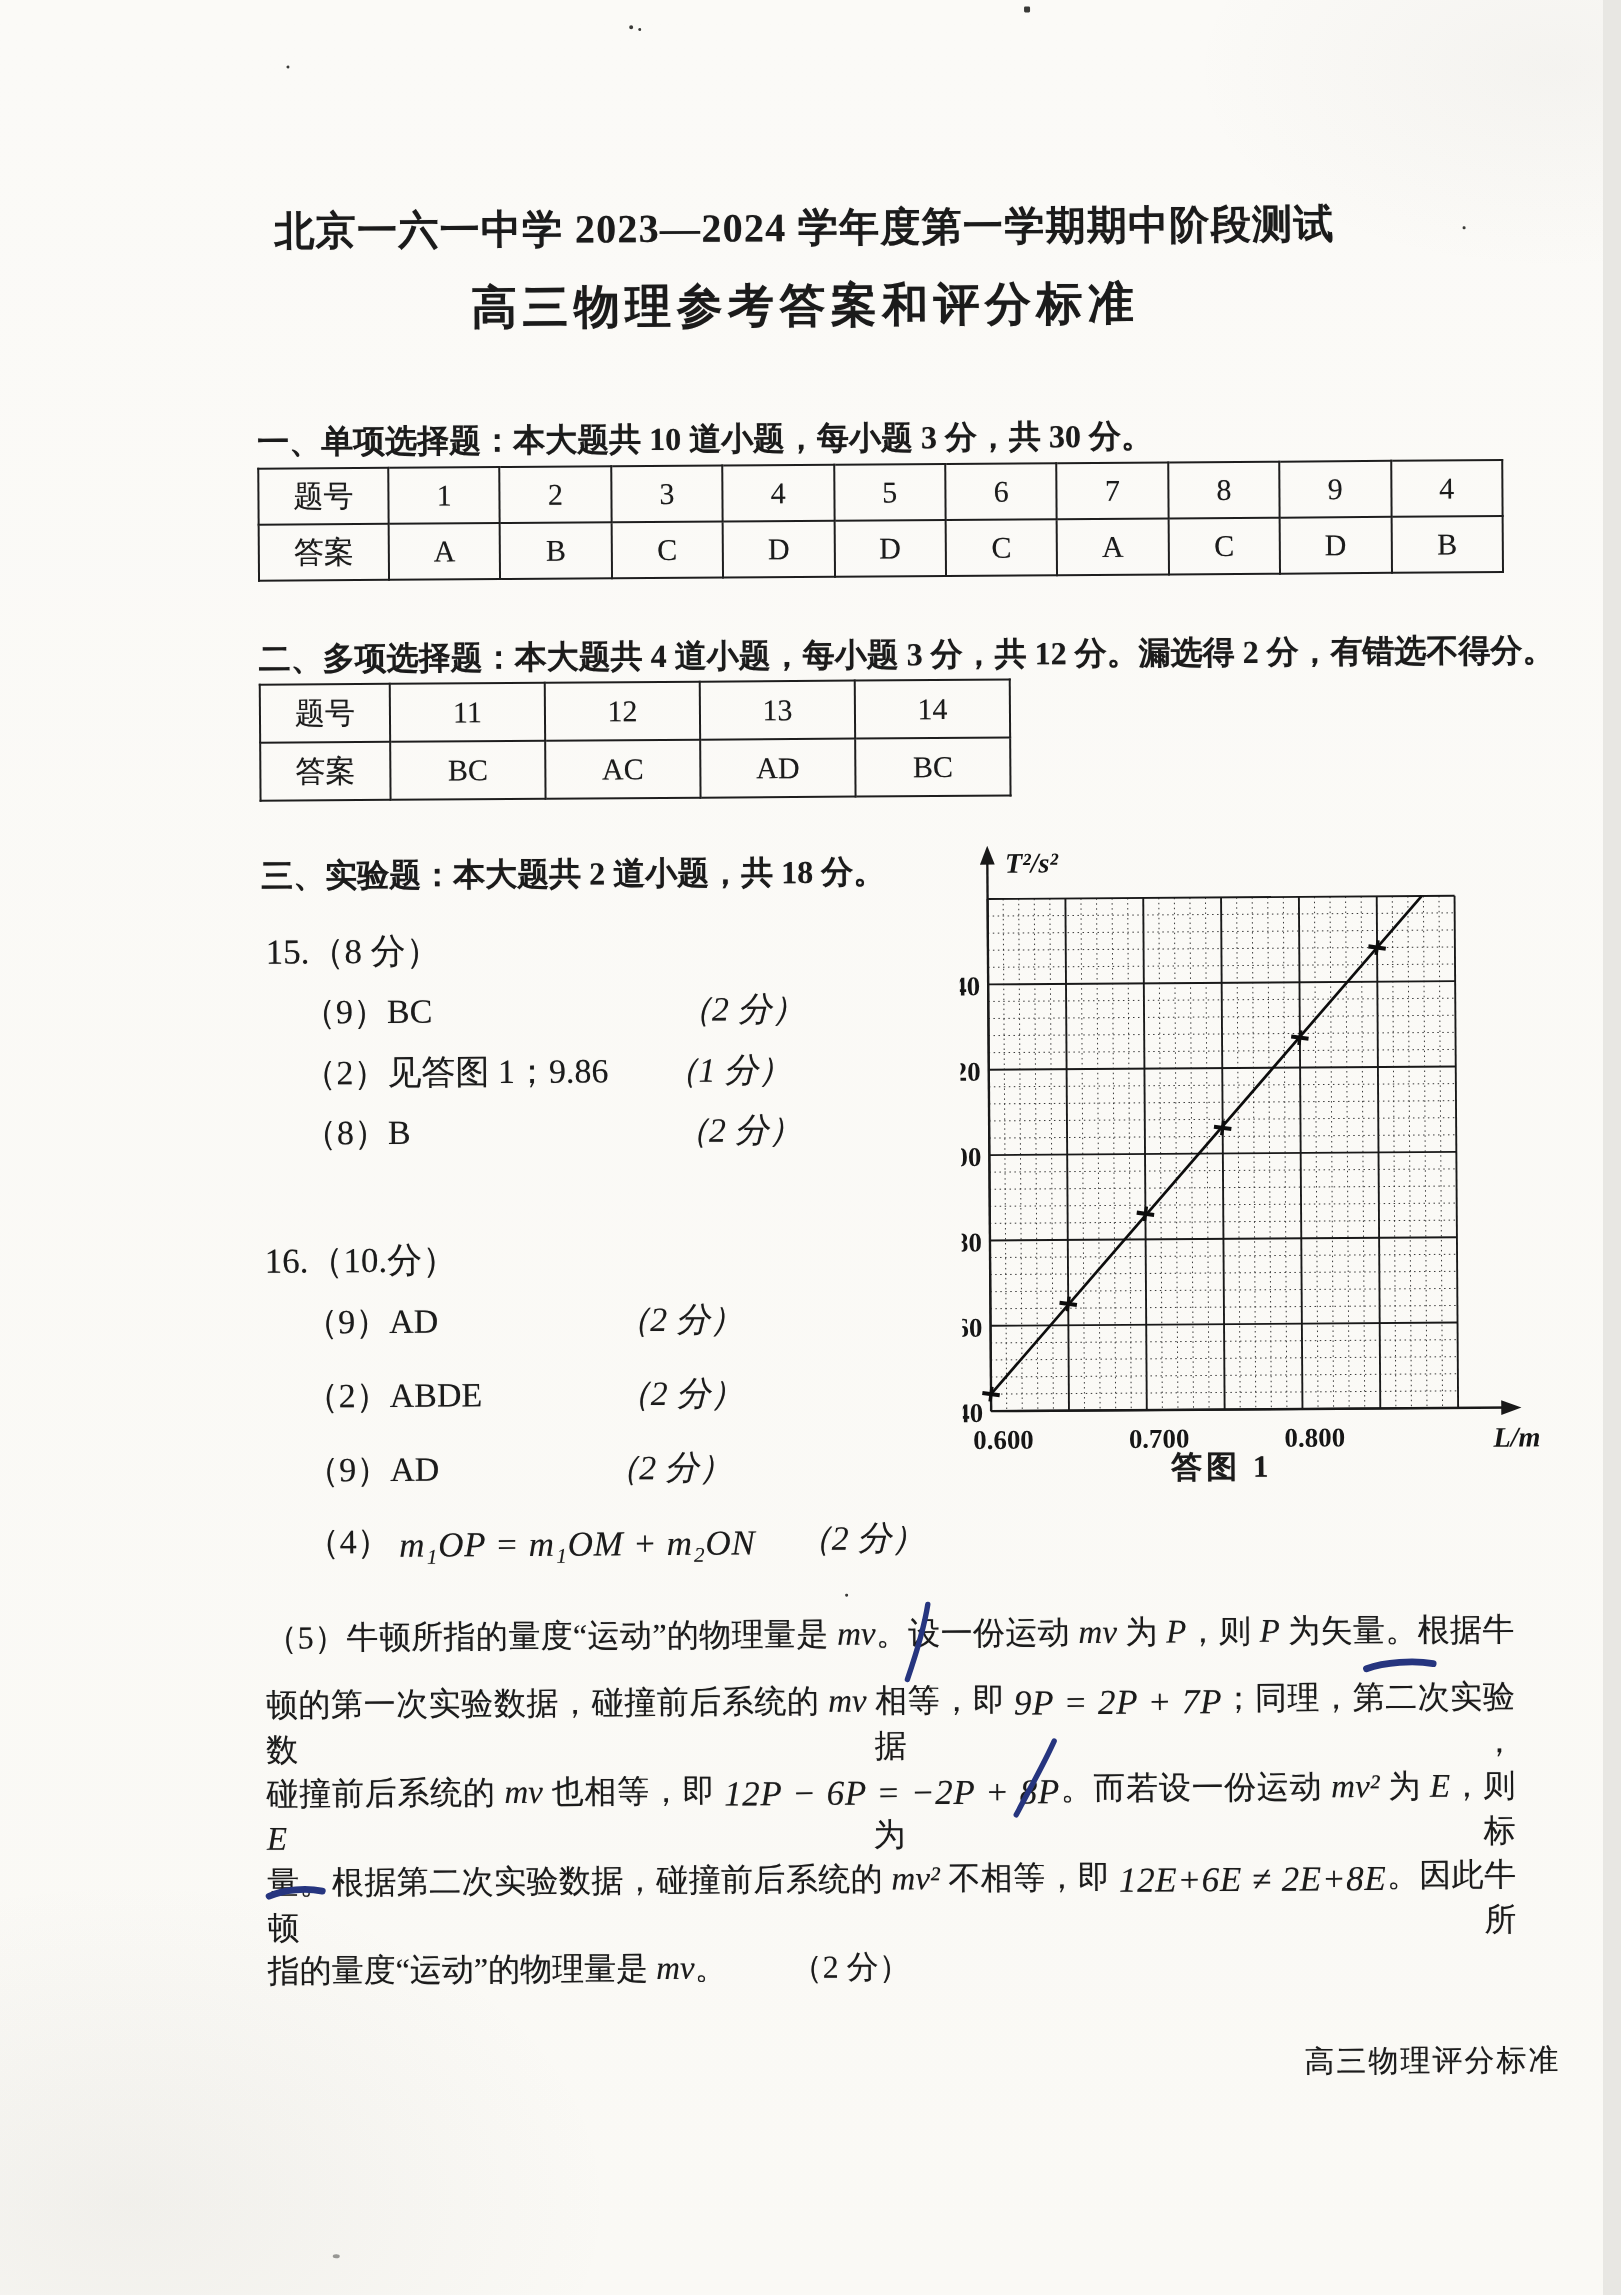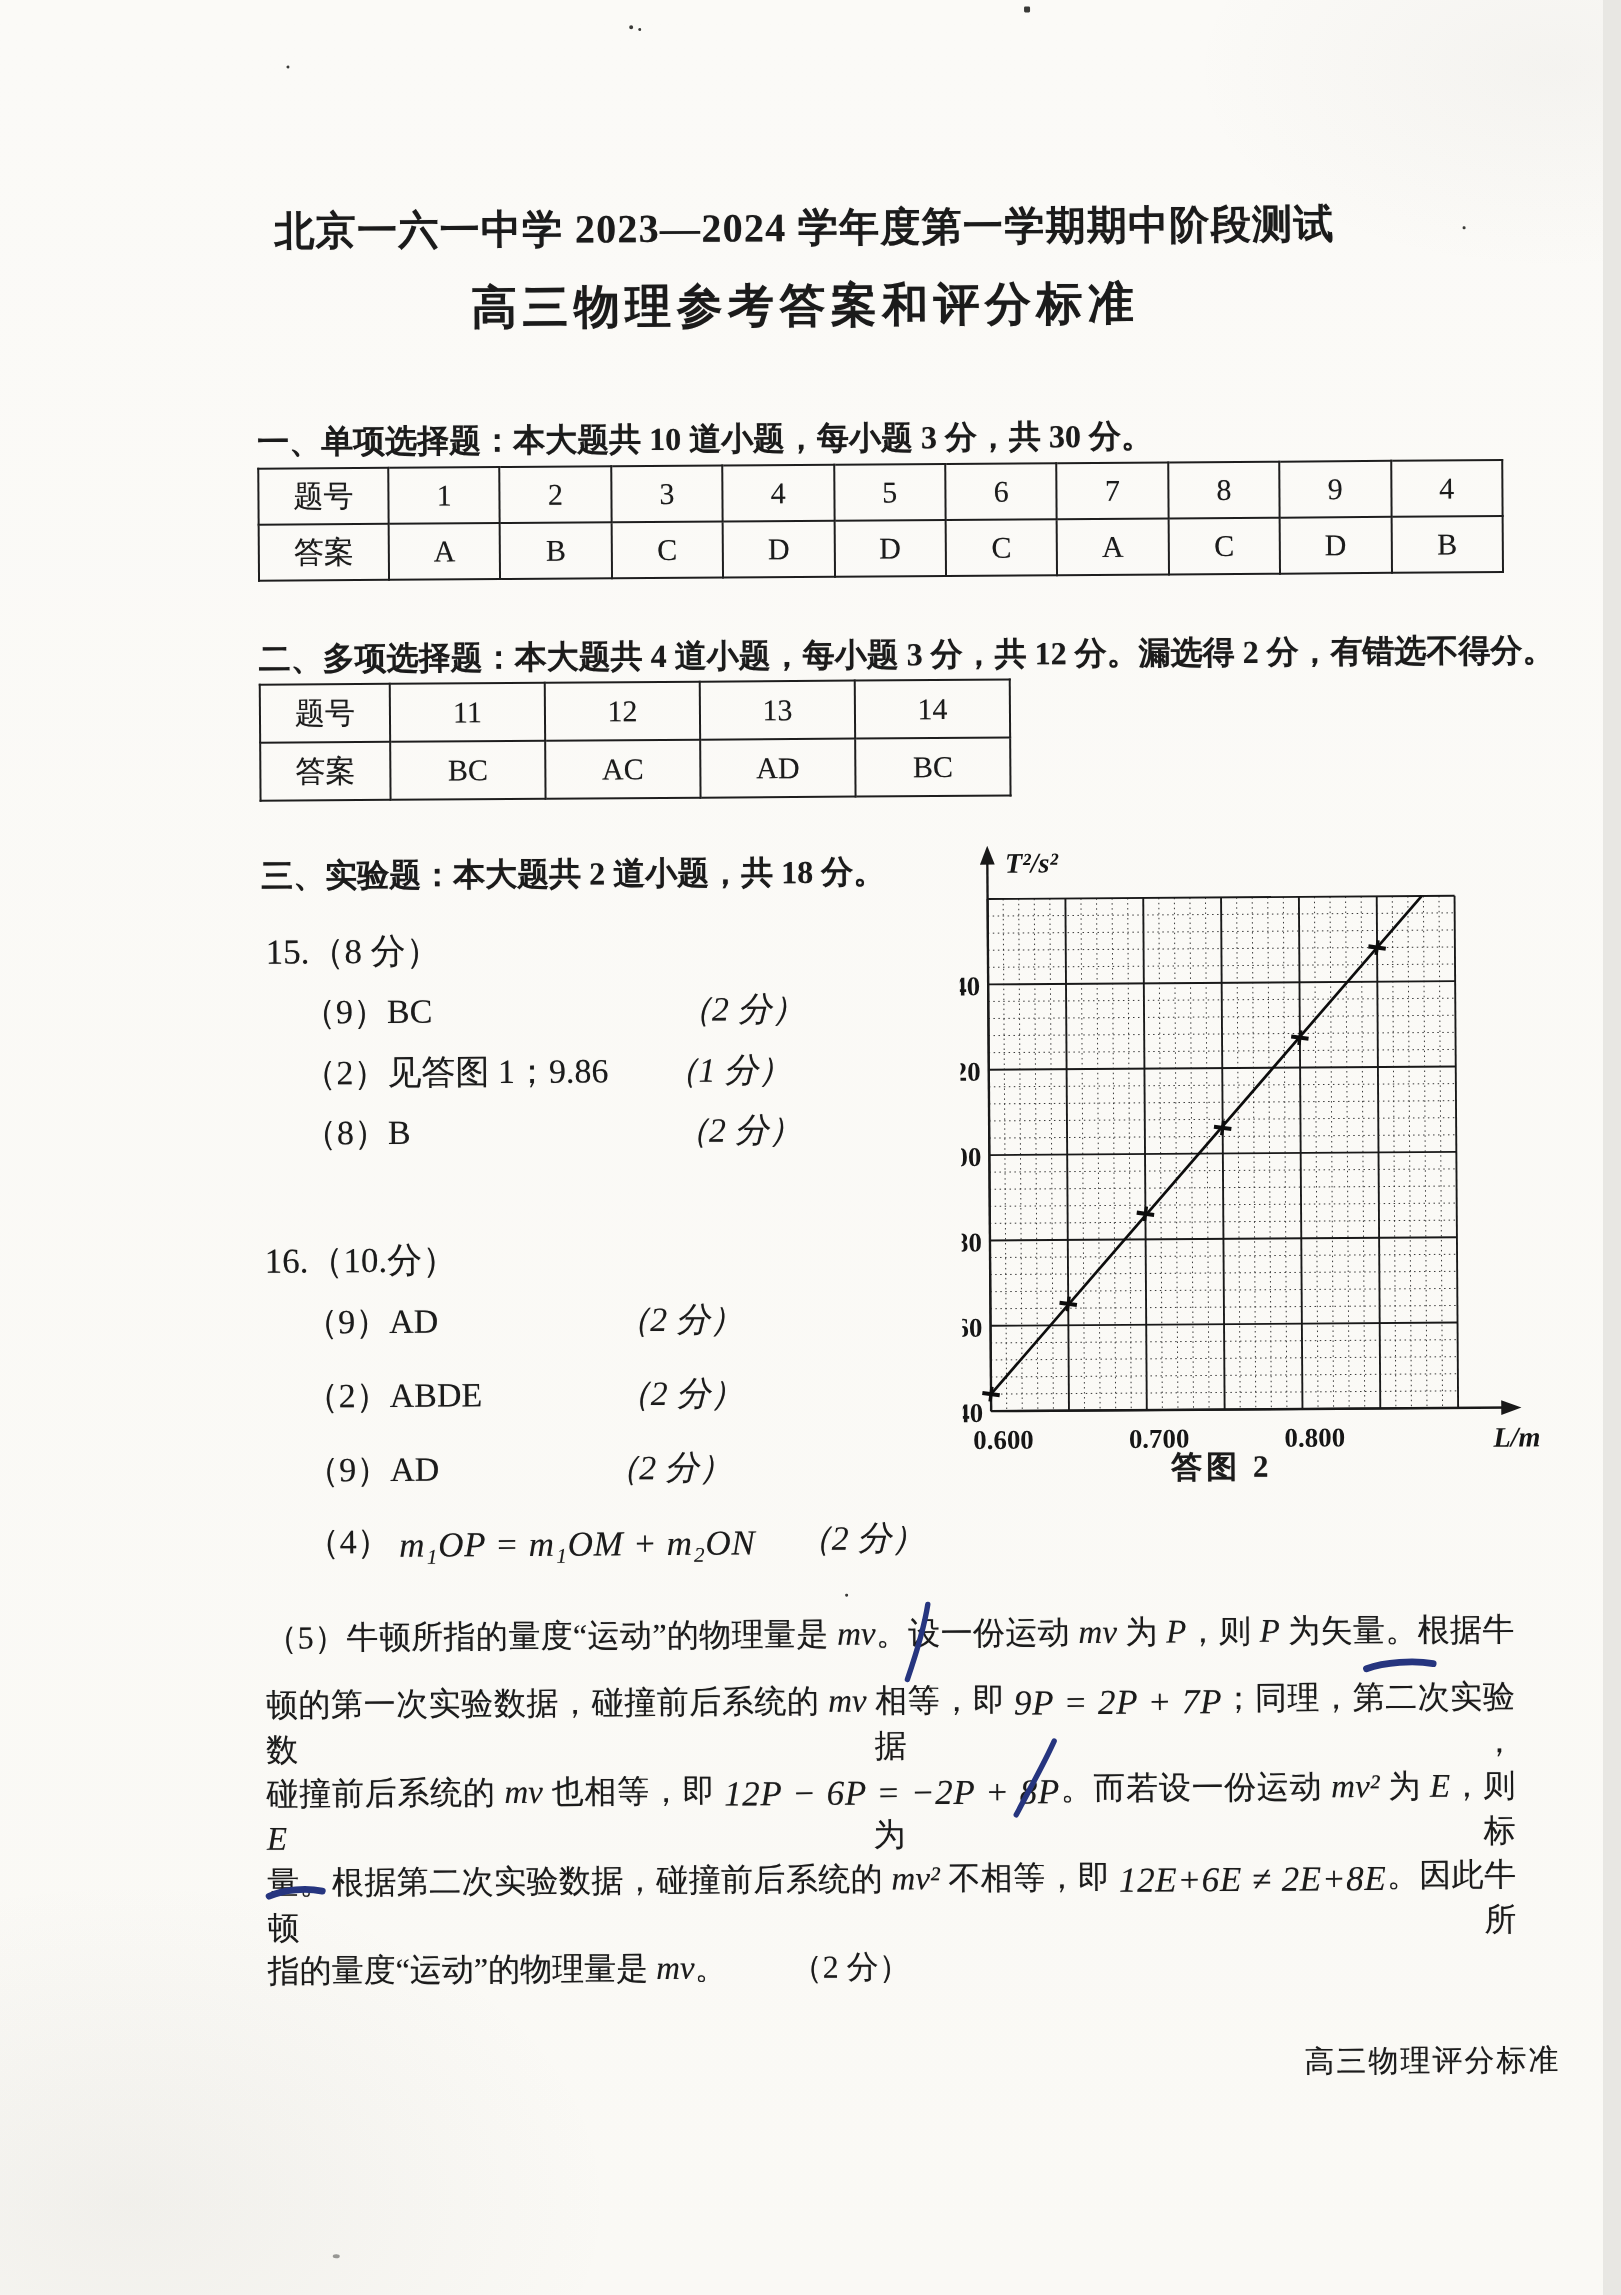--- a/index.html
+++ b/index.html
@@ -250,21 +250,21 @@
           </g>
           <g transform="translate(504.0,294.0) rotate(8)">
             <line x1="-13" y1="0" x2="13" y2="0" stroke="#0d0d0d" stroke-width="6"></line>
             <line x1="0" y1="-11" x2="0" y2="11" stroke="#0d0d0d" stroke-width="5"></line>
           </g>
           <g transform="translate(619.5,161.0) rotate(8)">
             <line x1="-13" y1="0" x2="13" y2="0" stroke="#0d0d0d" stroke-width="6"></line>
             <line x1="0" y1="-11" x2="0" y2="11" stroke="#0d0d0d" stroke-width="5"></line>
           </g>
         </svg>
-    <div class="abs scan" id="caption" style="left:208px;top:606px;">答图 2</div>
+    <div class="abs scan" id="caption" style="left:208px;top:606px;">答图 1</div>
   </div>
 
   <div class="abs scan" id="footer">高三物理评分标准</div>
 
   <svg class="abs" style="left:0;top:0;pointer-events:none;" width="1622" height="2295" viewBox="0 0 2405 3404">
     <path d="M1371,2381 C1365,2418 1354,2452 1340,2492" stroke="#26357f" stroke-width="8" fill="none" stroke-linecap="round"></path>
     <path d="M2021,2481 C2048,2471 2092,2469 2120,2474" stroke="#26357f" stroke-width="10" fill="none" stroke-linecap="round"></path>
     <path d="M1557,2585 C1542,2618 1520,2656 1500,2694" stroke="#26357f" stroke-width="8" fill="none" stroke-linecap="round"></path>
     <path d="M391,2807 C414,2797 446,2795 470,2800" stroke="#26357f" stroke-width="10" fill="none" stroke-linecap="round"></path>
   </svg>

